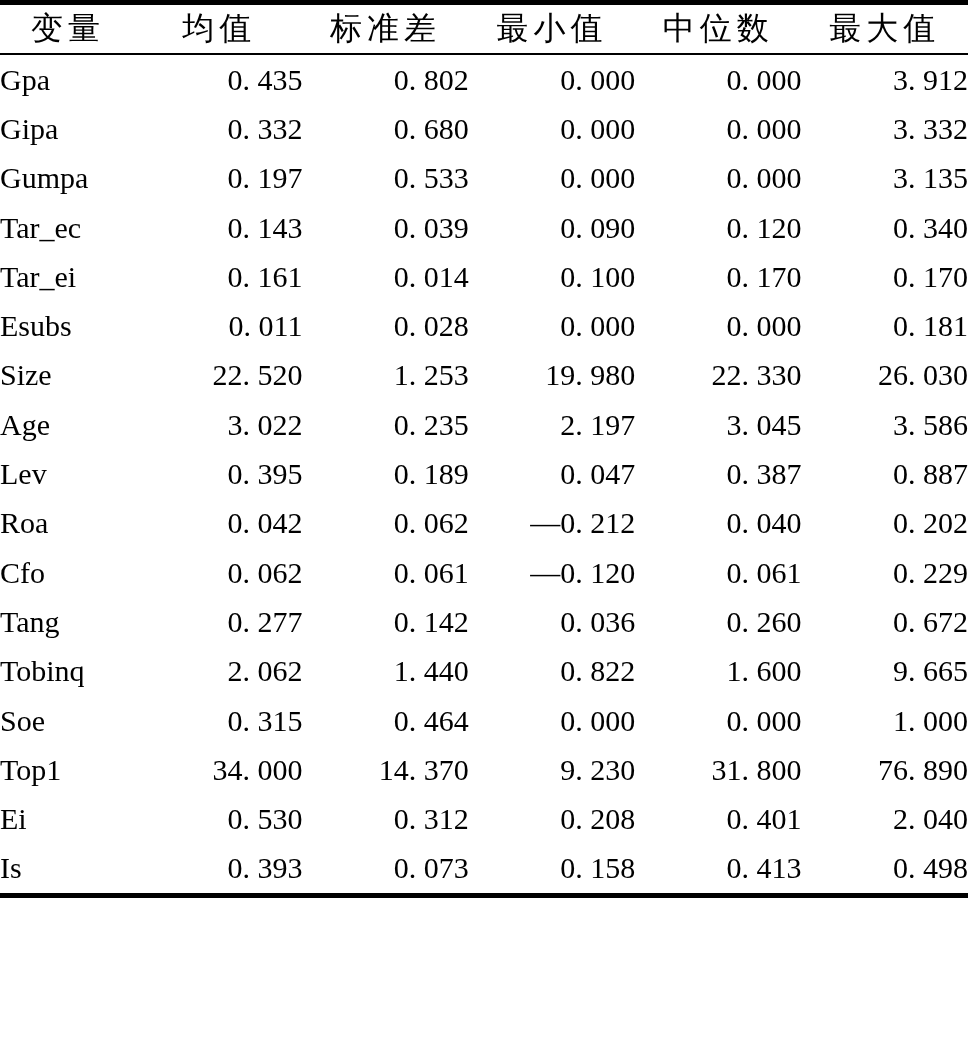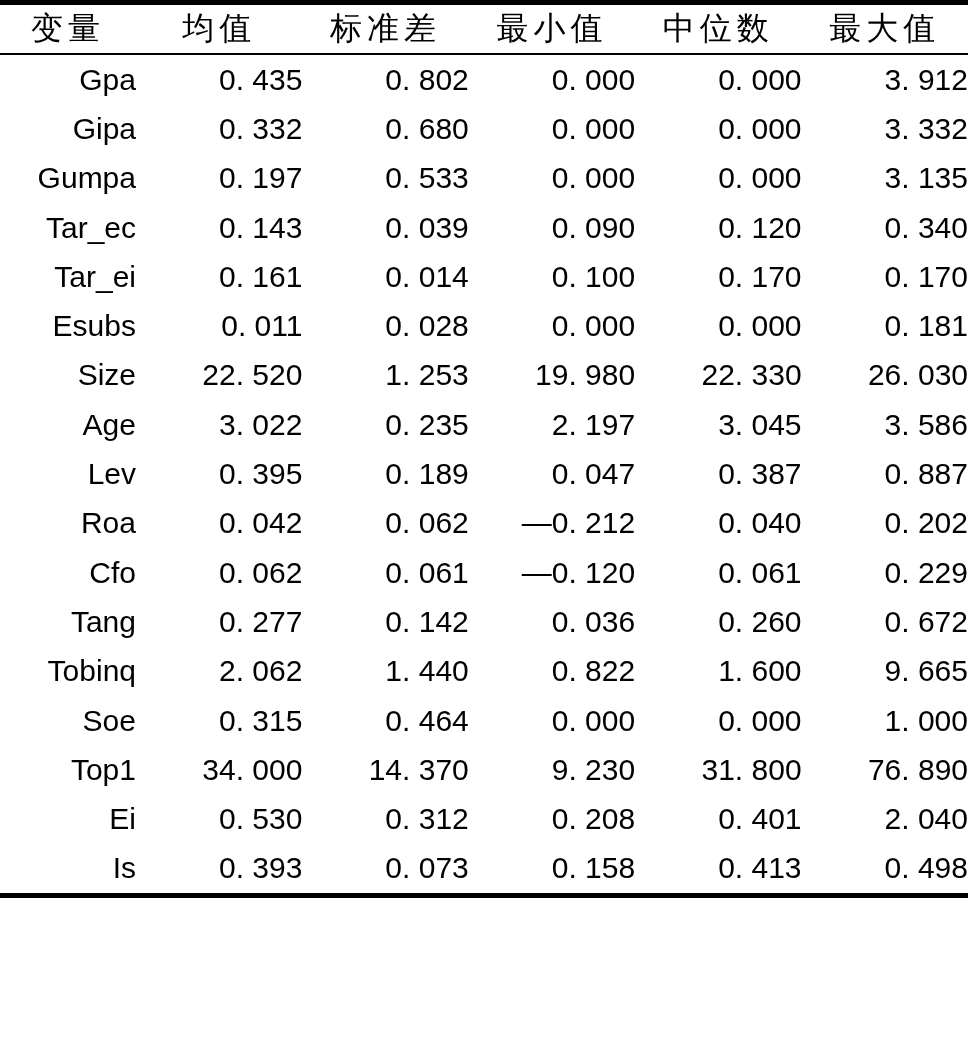--- a/index.html
+++ b/index.html
@@ -13,21 +13,21 @@
     background: #ffffff;
     box-sizing: border-box;
     overflow: hidden;
   }
   table.stats {
     width: 968px;
     border-collapse: collapse;
     table-layout: fixed;
     border-top: 5px solid #000000;
     border-bottom: 5px solid #000000;
-    font-family: Liberation Sans, sans-serif;
+    font-family: Liberation Serif, serif;
     color: #000000;
     background: #ffffff;
   }
   table.stats col.c-var { width: 136px; }
   table.stats col.c-num { width: 166.4px; }
   table.stats thead th {
     height: 48px;
     font-size: 32px;
     font-weight: 400;
     letter-spacing: 5px;
@@ -38,21 +38,21 @@
     white-space: nowrap;
   }
   table.stats tbody td {
     height: 49.3px;
     font-size: 30px;
     vertical-align: middle;
     padding: 0;
     white-space: nowrap;
   }
   td.var-cell {
-    text-align: right;
+    text-align: left;
     padding-left: 12px;
     margin-top: 14px;
   }
   td.num-cell {
     text-align: right;
     padding-right: 34px;
     font-variant-numeric: lining-nums tabular-nums;
   }
 </style>
 </head>

